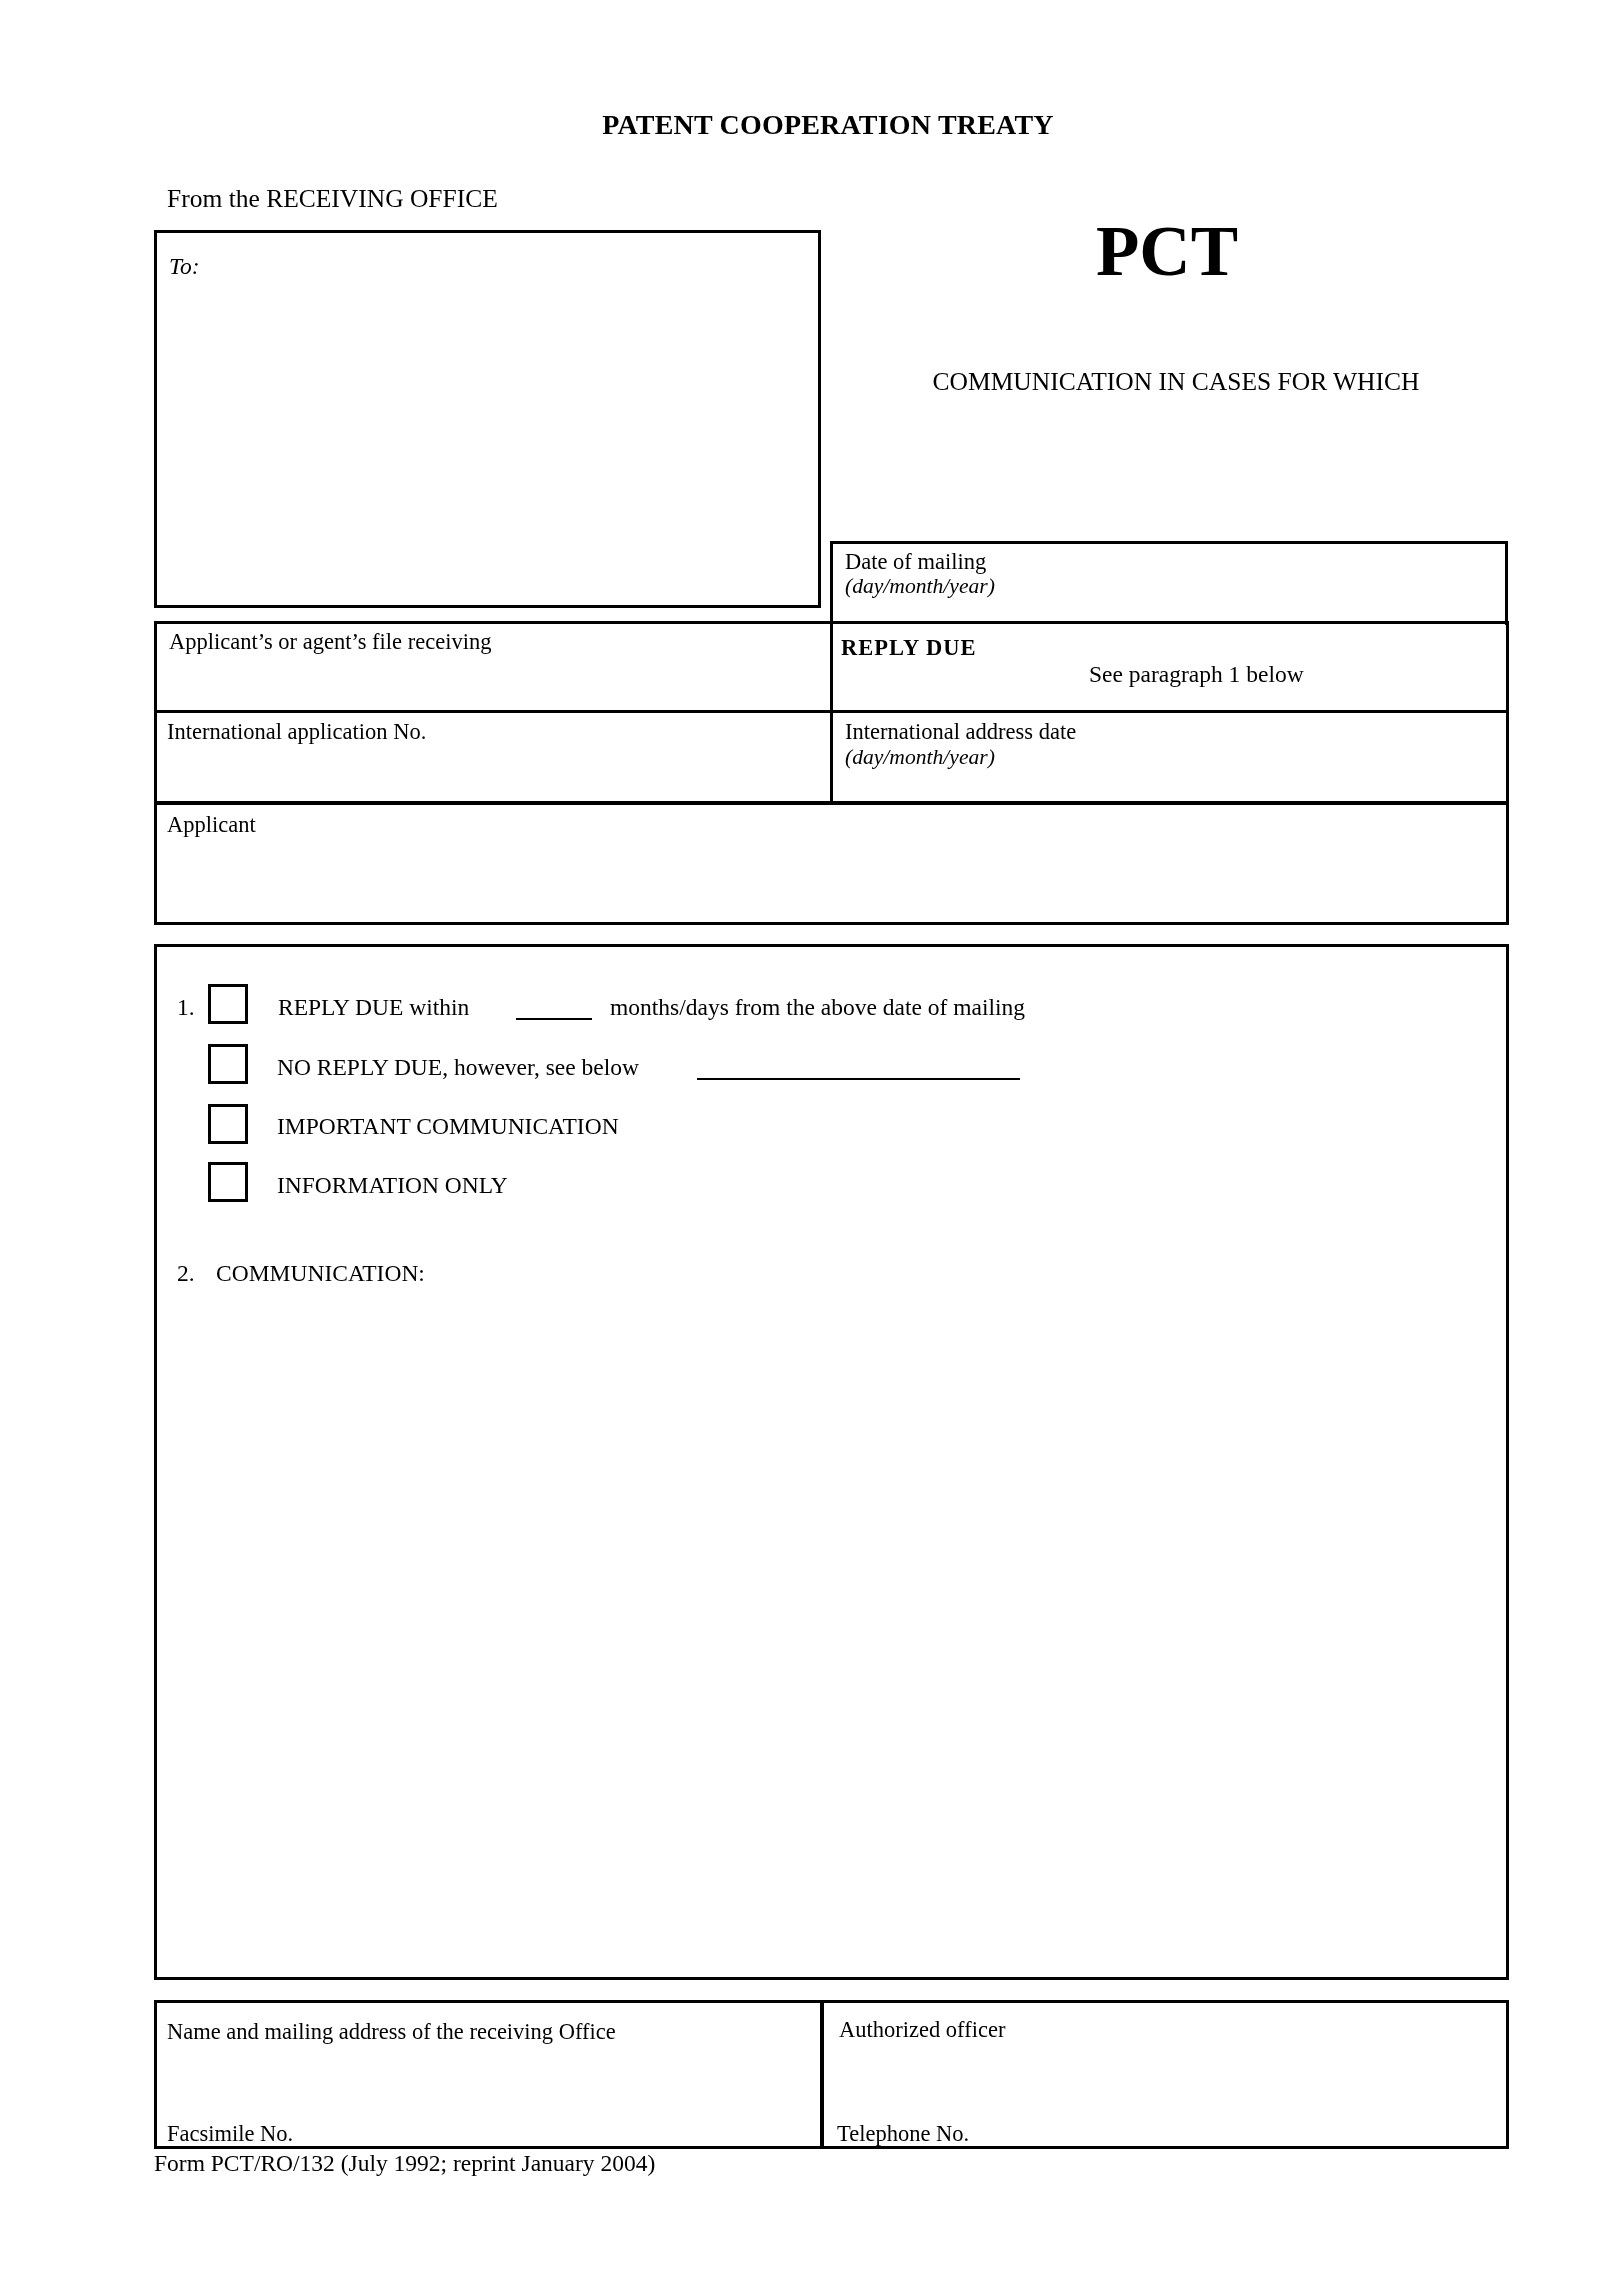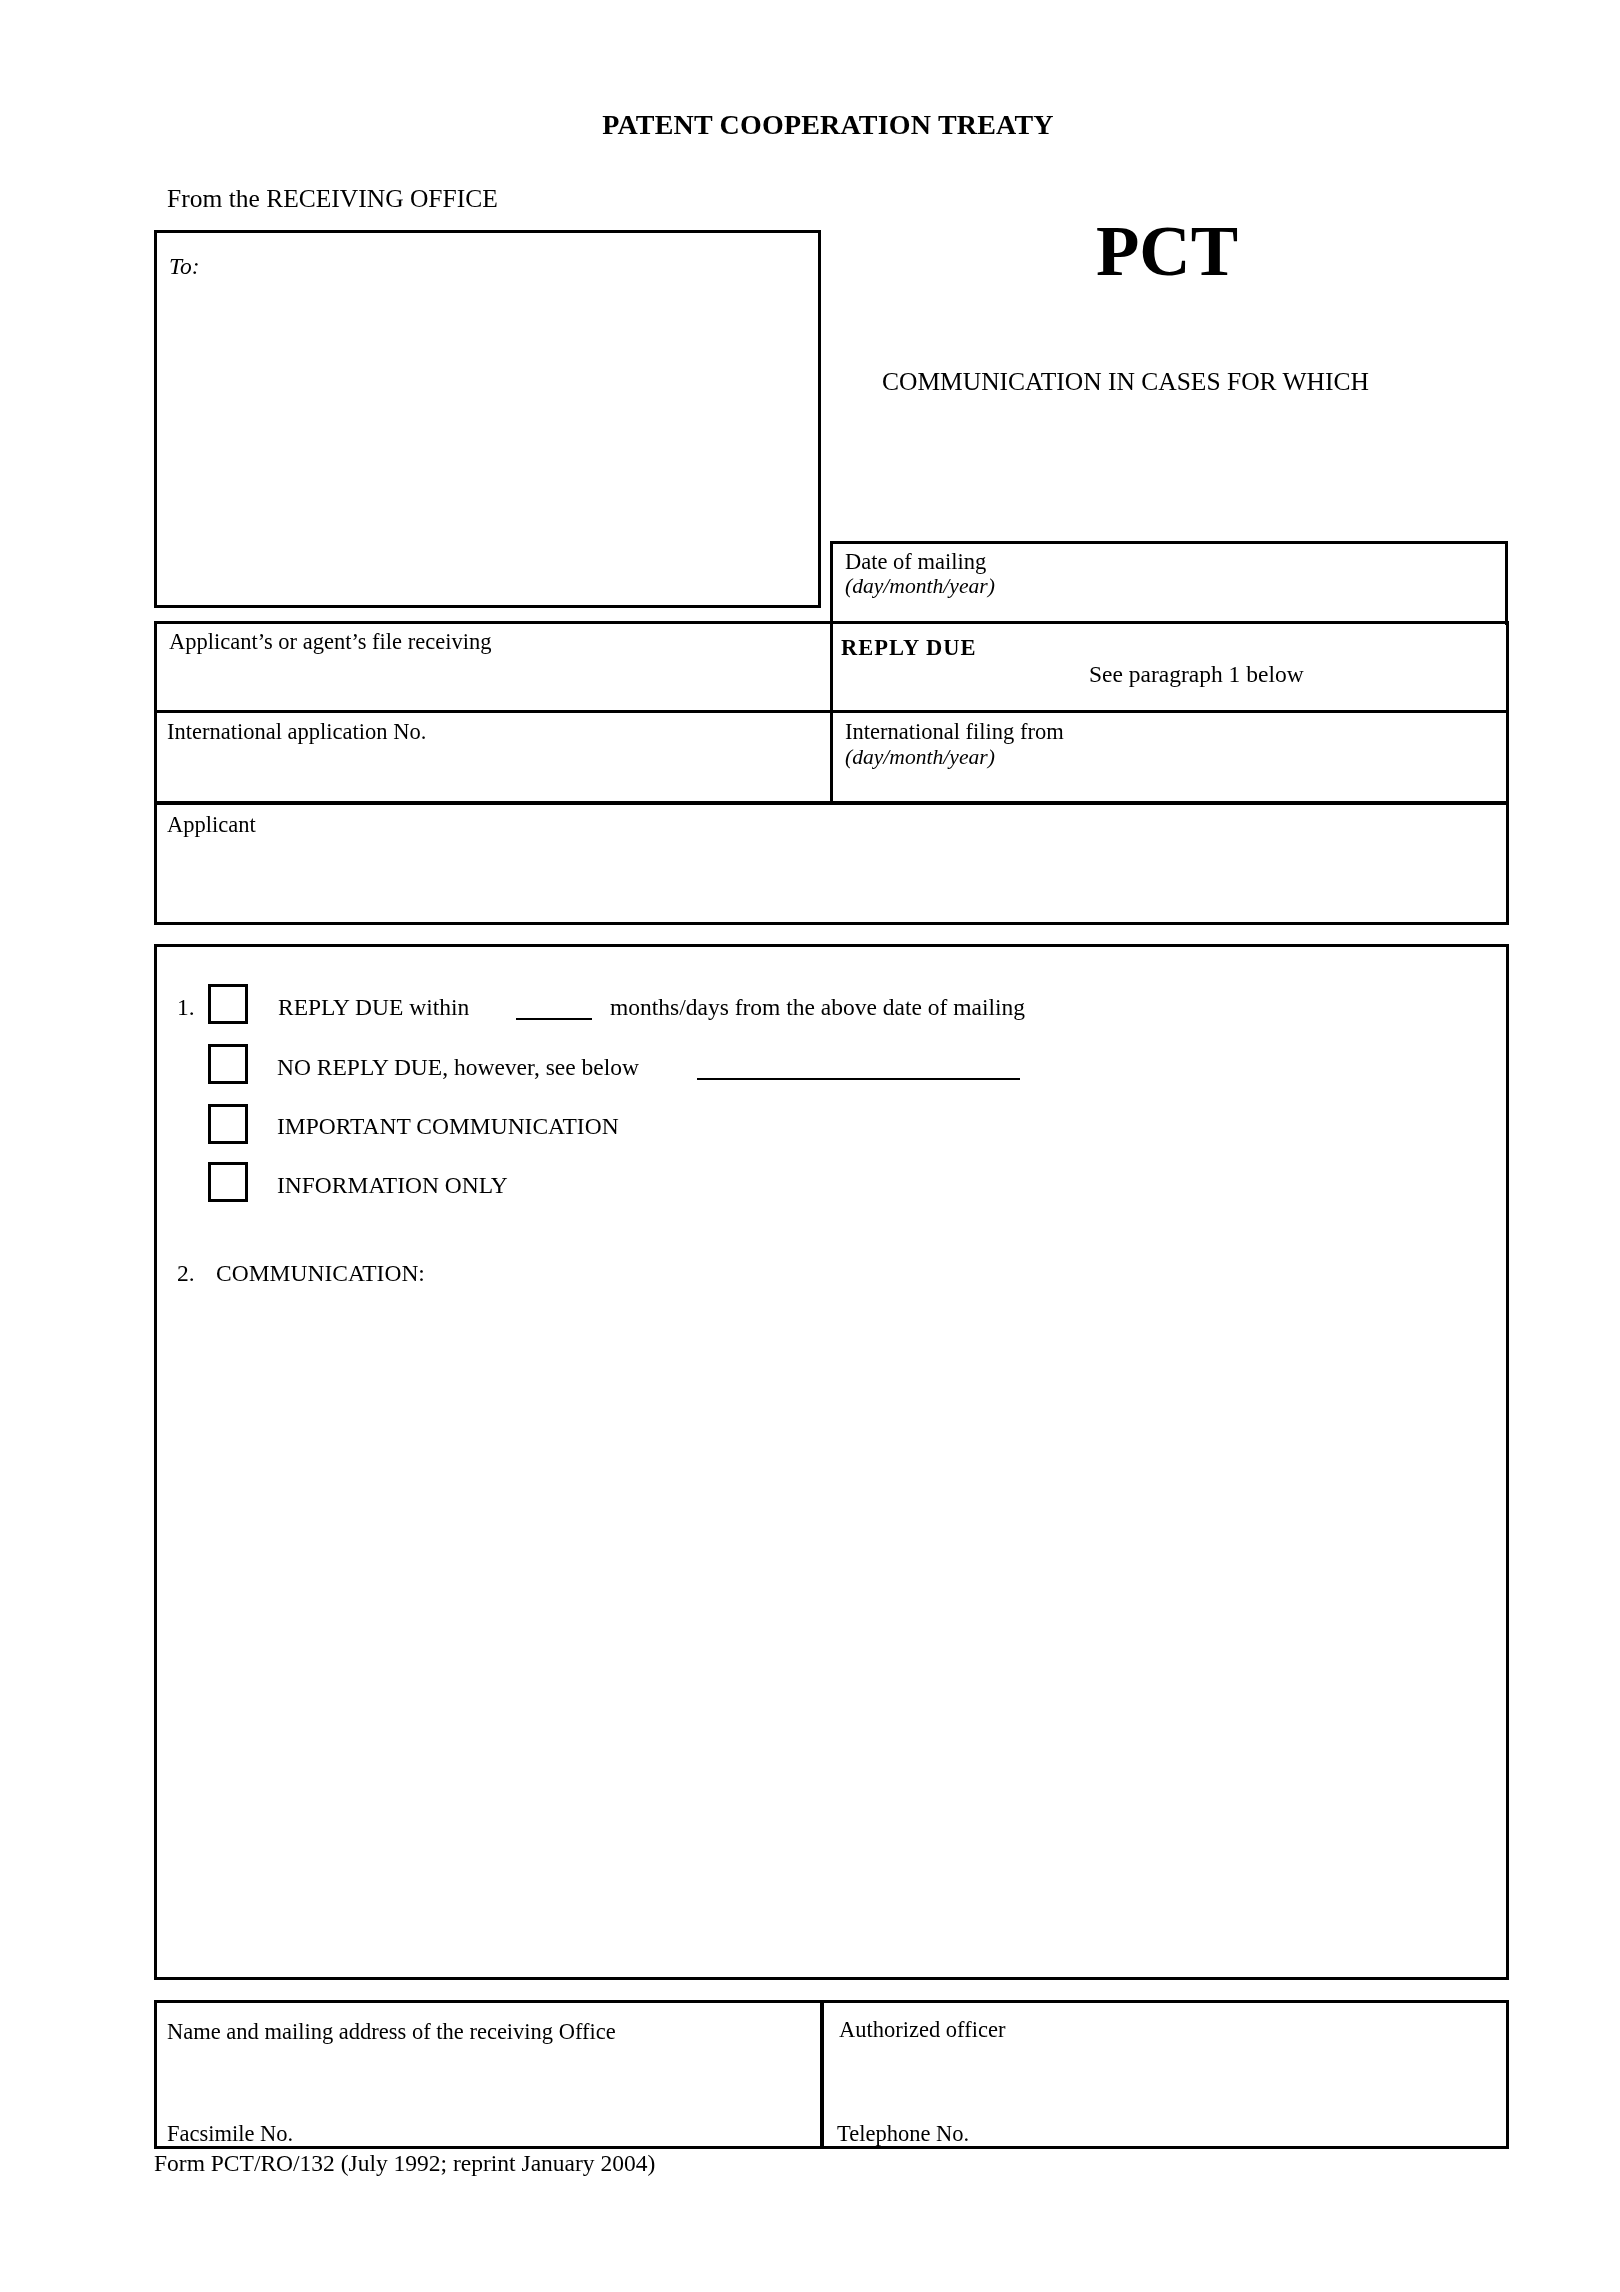--- a/index.html
+++ b/index.html
@@ -10,21 +10,21 @@
   .abs { position: absolute; }
   .txt { position: absolute; white-space: nowrap; line-height: 1; }
   .box { position: absolute; box-sizing: border-box; border: 3.9px solid #000; }
   .hline { position: absolute; height: 2.9px; background: #000; }
   .vline { position: absolute; width: 2.9px; background: #000; }
 
   .title { font-weight: bold; font-size: 28px; left: 0; width: 1656px; text-align: center; top: 111px; letter-spacing: 0.2px; }
   .from { font-size: 25.5px; left: 167px; top: 186px; }
   .to-label { font-size: 23.5px; left: 169px; top: 255px; font-style: italic; }
   .pct { font-weight: bold; font-size: 71px; left: 1059px; width: 216px; text-align: center; top: 216px; }
-  .subtitle { font-size: 25.5px; left: 882px; width: 588px; top: 365px; line-height: 33px; white-space: normal; }
+  .subtitle { font-size: 25.5px; left: 882px; width: 588px; text-align: center; top: 365px; line-height: 33px; white-space: normal; }
 
   .field-label { font-size: 22.5px; }
   .field-sub { font-size: 21.6px; font-style: italic; }
   .reply-due { font-size: 22.5px; font-weight: bold; letter-spacing: 1px; }
   .see-para { font-size: 23.5px; }
 
   .opt-num { font-size: 23.5px; }
   .opt-label { font-size: 23.5px; }
   .checkbox { position: absolute; box-sizing: border-box; width: 40px; height: 40px; border: 3.9px solid #000; background: #fff; cursor: pointer; }
   .blank { position: absolute; height: 2px; background: #000; }
@@ -58,21 +58,21 @@
 <div class="txt field-label" style="left:169px; top:631px;">Applicant’s or agent’s file receiving</div>
 
 <div class="abs" style="left:833px; top:625px; width:671px; height:84px;"></div>
 <div class="txt reply-due" style="left:841px; top:637px;">REPLY DUE</div>
 <div class="txt see-para" style="left:1089px; top:663px;">See paragraph 1 below</div>
 
 <div class="abs" style="left:158px; top:713px; width:672px; height:88px;"></div>
 <div class="txt field-label" style="left:167px; top:721px;">International application No.</div>
 
 <div class="abs" style="left:833px; top:713px; width:671px; height:88px;"></div>
-<div class="txt field-label" style="left:845px; top:721px;">International filing from</div>
+<div class="txt field-label" style="left:845px; top:721px;">International address date</div>
 <div class="txt field-sub" style="left:845px; top:747px;">(day/month/year)</div>
 
 <div class="abs" style="left:158px; top:805px; width:1347px; height:117px;"></div>
 <div class="txt field-label" style="left:167px; top:814px;">Applicant</div>
 
 <div class="box" style="left:154px; top:944px; width:1355px; height:1036px;"></div>
 
 <div class="txt opt-num" style="left:177px; top:996px;">1.</div>
 
 <div class="checkbox" style="left:208px; top:984px;"></div>

